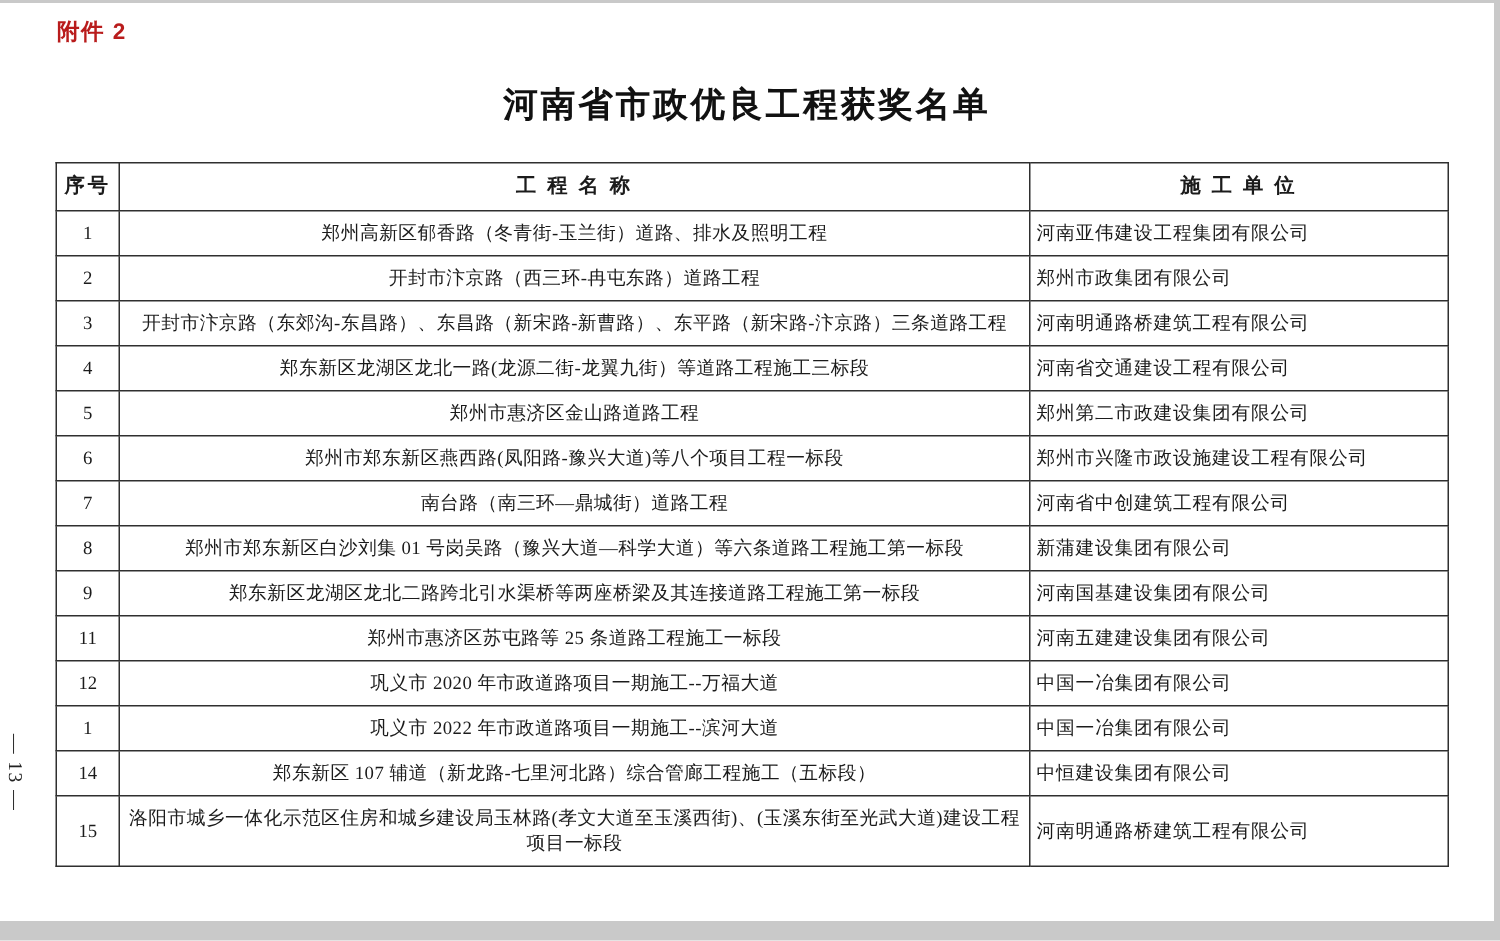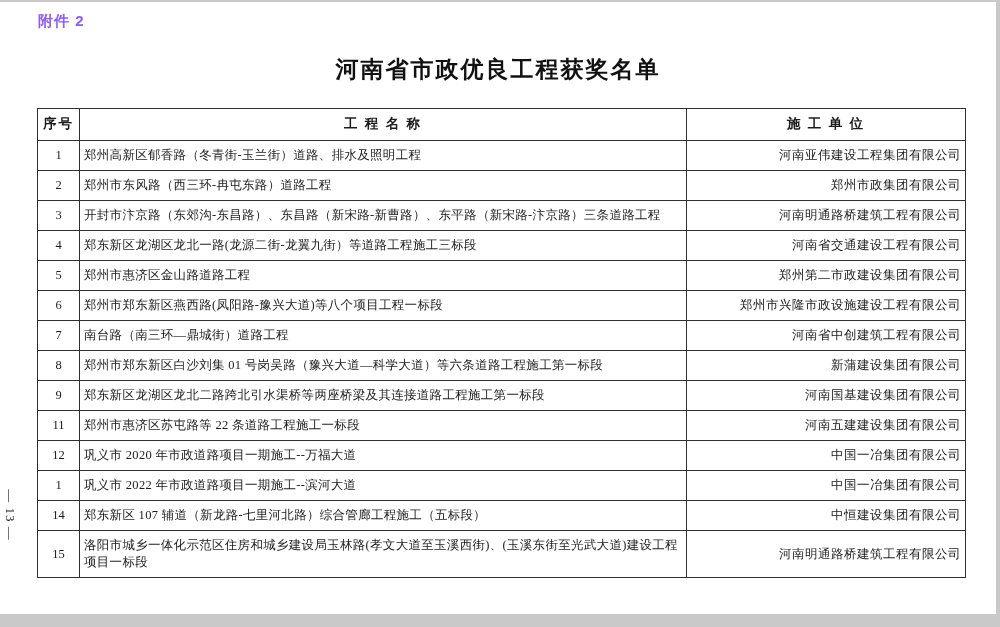--- a/index.html
+++ b/index.html
@@ -10,21 +10,21 @@
     position:relative;
     overflow:hidden;
   }
   .page{
     position:absolute;left:0;top:2px;width:996px;height:612px;
     background:#ffffff;
   }
   .attachment{
     position:absolute;left:38px;top:10px;
     font-family:"Liberation Sans", sans-serif;
-    font-weight:bold;font-size:15px;color:#8b5cf6;
+    font-weight:bold;font-size:15px;color:#b91c1c;
     letter-spacing:1px;
   }
   .doc-title{
     position:absolute;left:0;top:52px;width:996px;
     text-align:center;
     font-family:"Liberation Sans", sans-serif;
     font-weight:bold;font-size:23px;color:#111;
     letter-spacing:2px;
   }
   .page-no{
@@ -49,22 +49,22 @@
   table.awards{border:1.5px solid #2f2f2f;}
   col.c-no{width:42px;}
   col.c-project{width:607px;}
   col.c-company{width:279px;}
   tr.hdr th{
     height:29px;
     font-weight:bold;font-size:13.5px;
     letter-spacing:2px;text-align:center;
   }
   td.no{height:27px;text-align:center;font-size:12.5px;}
-  td.project{text-align:left;padding-left:5px;letter-spacing:0.3px;}
-  td.company{text-align:right;padding-left:7px;letter-spacing:0.5px;}
+  td.project{text-align:center;padding-left:5px;letter-spacing:0.3px;}
+  td.company{text-align:left;padding-left:7px;letter-spacing:0.5px;}
   tr.tall td.no{height:44px;}
 </style>
 </head>
 <body>
 
 <div class="page">
 
   <div class="attachment">附件 2</div>
 
   <div class="doc-title">河南省市政优良工程获奖名单</div>
@@ -85,21 +85,21 @@
       </tr>
     </thead>
     <tbody>
         <tr>
           <td class="no">1</td>
           <td class="project">郑州高新区郁香路（冬青街-玉兰街）道路、排水及照明工程</td>
           <td class="company">河南亚伟建设工程集团有限公司</td>
         </tr>
         <tr>
           <td class="no">2</td>
-          <td class="project">郑州市东风路（西三环-冉屯东路）道路工程</td>
+          <td class="project">开封市汴京路（西三环-冉屯东路）道路工程</td>
           <td class="company">郑州市政集团有限公司</td>
         </tr>
         <tr>
           <td class="no">3</td>
           <td class="project">开封市汴京路（东郊沟-东昌路）、东昌路（新宋路-新曹路）、东平路（新宋路-汴京路）三条道路工程</td>
           <td class="company">河南明通路桥建筑工程有限公司</td>
         </tr>
         <tr>
           <td class="no">4</td>
           <td class="project">郑东新区龙湖区龙北一路(龙源二街-龙翼九街）等道路工程施工三标段</td>
@@ -125,21 +125,21 @@
           <td class="project">郑州市郑东新区白沙刘集 01 号岗吴路（豫兴大道—科学大道）等六条道路工程施工第一标段</td>
           <td class="company">新蒲建设集团有限公司</td>
         </tr>
         <tr>
           <td class="no">9</td>
           <td class="project">郑东新区龙湖区龙北二路跨北引水渠桥等两座桥梁及其连接道路工程施工第一标段</td>
           <td class="company">河南国基建设集团有限公司</td>
         </tr>
         <tr>
           <td class="no">11</td>
-          <td class="project">郑州市惠济区苏屯路等 22 条道路工程施工一标段</td>
+          <td class="project">郑州市惠济区苏屯路等 25 条道路工程施工一标段</td>
           <td class="company">河南五建建设集团有限公司</td>
         </tr>
         <tr>
           <td class="no">12</td>
           <td class="project">巩义市 2020 年市政道路项目一期施工--万福大道</td>
           <td class="company">中国一冶集团有限公司</td>
         </tr>
         <tr>
           <td class="no">1</td>
           <td class="project">巩义市 2022 年市政道路项目一期施工--滨河大道</td>

